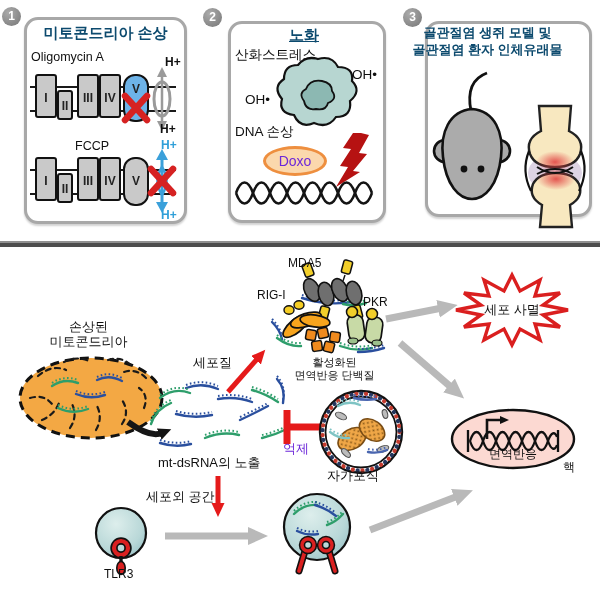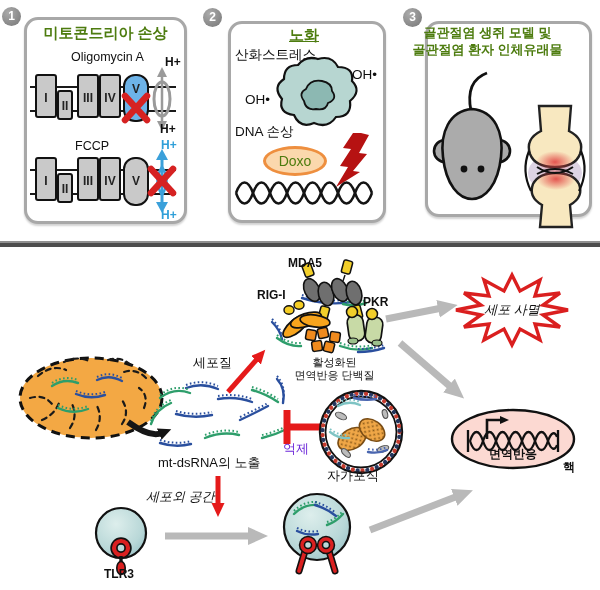--- a/index.html
+++ b/index.html
@@ -7,25 +7,25 @@
        font-family:"Liberation Sans",sans-serif;}
   .panel{position:absolute;background:#fff;border:3px solid #a8a8a8;border-radius:14px;
          box-shadow:0 2px 2px rgba(0,0,0,.18);}
   .badge{position:absolute;width:19px;height:19px;border-radius:50%;
          background:radial-gradient(circle at 35% 30%,#ababab,#767676);
          color:#fff;font:bold 12px/19px "Liberation Sans",sans-serif;text-align:center;}
   .divider{position:absolute;left:0;width:600px;top:241px;height:4px;background:#4d4d4d;
            border-top:2px solid #909090;}
   .lbl{position:absolute;font:13px/1.15 "Liberation Sans",sans-serif;color:#101010;white-space:pre-line;}
   .ctr{text-align:center;}
-  .sm{font-size:12px;font-weight:bold;}
+  .sm{font-size:12px;}
   .red{color:#6d28d9;}
   .blue{color:#2f9fd8;}
   .bold{font-weight:bold;}
-  .ptitle{position:absolute;font-weight:bold;font-size:15px;text-align:center;color:#4d7c0f;white-space:pre-line;}
+  .ptitle{position:absolute;font-weight:bold;font-size:15px;text-align:center;color:#0c4a6e;white-space:pre-line;}
   svg{position:absolute;overflow:visible;}
   svg text{font-family:"Liberation Sans",sans-serif;}
   .cnum{font-size:12px;font-weight:bold;fill:#222;text-anchor:middle;}
   .duplex{fill:none;stroke-width:2.4;stroke-linecap:round;}
   .teeth{fill:none;stroke-width:2;stroke-dasharray:1.6 2.4;stroke-linecap:butt;}
   .cristae{fill:none;stroke:#1a1a1a;stroke-width:2.2;stroke-dasharray:5 4.5;stroke-linecap:round;}
 </style>
 </head>
 <body>
 
@@ -336,46 +336,48 @@
         <path d="M305,303 L299,323 M329,303 L335,323" stroke="#da2020" stroke-width="3.8" fill="none" stroke-linecap="round"></path>
         <circle cx="308" cy="297" r="6" fill="none" stroke="#111" stroke-width="6.5"></circle>
         <circle cx="308" cy="297" r="6" fill="none" stroke="#da2020" stroke-width="3.4"></circle>
         <circle cx="326" cy="297" r="6" fill="none" stroke="#111" stroke-width="6.5"></circle>
         <circle cx="326" cy="297" r="6" fill="none" stroke="#da2020" stroke-width="3.4"></circle>
       </g>
     </g>
   </svg>
 
   <div class="ptitle" style="left:24px;top:24px;width:163px;">미토콘드리아 손상</div>
-  <div class="lbl" style="left:31px;top:50px;font-size:12.5px;margin-left:40px;">Oligomycin A</div>
+  <div class="lbl" style="left:31px;top:50px;font-size:12.5px;">Oligomycin A</div>
   <div class="lbl" style="left:31px;top:139px;font-size:12.5px;margin-left:44px;">FCCP</div>
   <div class="lbl sm bold" style="left:165px;top:56px;">H+</div>
   <div class="lbl sm bold" style="left:160px;top:123px;">H+</div>
   <div class="lbl sm bold blue" style="left:161px;top:139px;">H+</div>
   <div class="lbl sm bold blue" style="left:161px;top:209px;">H+</div>
 
   <div class="ptitle" style="left:228px;top:26px;width:152px;text-decoration:underline;">노화</div>
   <div class="lbl" style="left:235px;top:47px;font-size:13.5px;">산화스트레스</div>
   <div class="lbl" style="left:352px;top:67px;font-size:13.5px;">OH•</div>
   <div class="lbl" style="left:245px;top:92px;font-size:13.5px;">OH•</div>
   <div class="lbl" style="left:235px;top:124px;font-size:13.5px;">DNA 손상</div>
   <div style="position:absolute;left:263px;top:146px;width:58px;height:24px;background:#fbd8ad;border:3px solid #ee8f3f;border-radius:50%;
-              font:14px/24px 'Liberation Sans',sans-serif;text-align:center;color:#4d7c0f;">Doxo</div>
+              font:14px/24px 'Liberation Sans',sans-serif;text-align:center;color:#6d28d9;">Doxo</div>
 
   <div class="ptitle" style="left:407px;top:25px;width:161px;font-size:13px;line-height:1.3;">골관절염 생쥐 모델 및
 골관절염 환자 인체유래물</div>
 
+  <div class="lbl ctr" style="left:31px;top:320px;width:115px;">손상된
+미토콘드리아</div>
   <div class="lbl" style="left:193px;top:356px;">세포질</div>
   <div class="lbl sm" style="left:288px;top:257px;">MDA5</div>
   <div class="lbl sm" style="left:257px;top:289px;">RIG-I</div>
   <div class="lbl sm" style="left:363px;top:296px;">PKR</div>
   <div class="lbl ctr" style="left:272px;top:356px;width:125px;font-size:11px;">활성화된
 면역반응 단백질</div>
-  <div class="lbl ctr" style="left:464px;top:303px;width:96px;font-style:italic;">세포 사멸</div>
+  <div class="lbl ctr" style="left:464px;top:303px;width:96px;">세포 사멸</div>
   <div class="lbl" style="left:158px;top:456px;font-size:13px;">mt-dsRNA의 노출</div>
   <div class="lbl red" style="left:283px;top:442px;">억제</div>
   <div class="lbl" style="left:327px;top:469px;">자가포식</div>
   <div class="lbl ctr sm" style="left:477px;top:448px;width:72px;">면역반응</div>
   <div class="lbl sm" style="left:563px;top:461px;">핵</div>
-  <div class="lbl" style="left:146px;top:490px;font-style:italic;">세포외 공간</div>
+  <div class="lbl" style="left:146px;top:490px;">세포외 공간</div>
   <div class="lbl sm" style="left:104px;top:568px;">TLR3</div>
 
 </div>
 
 </body></html>

